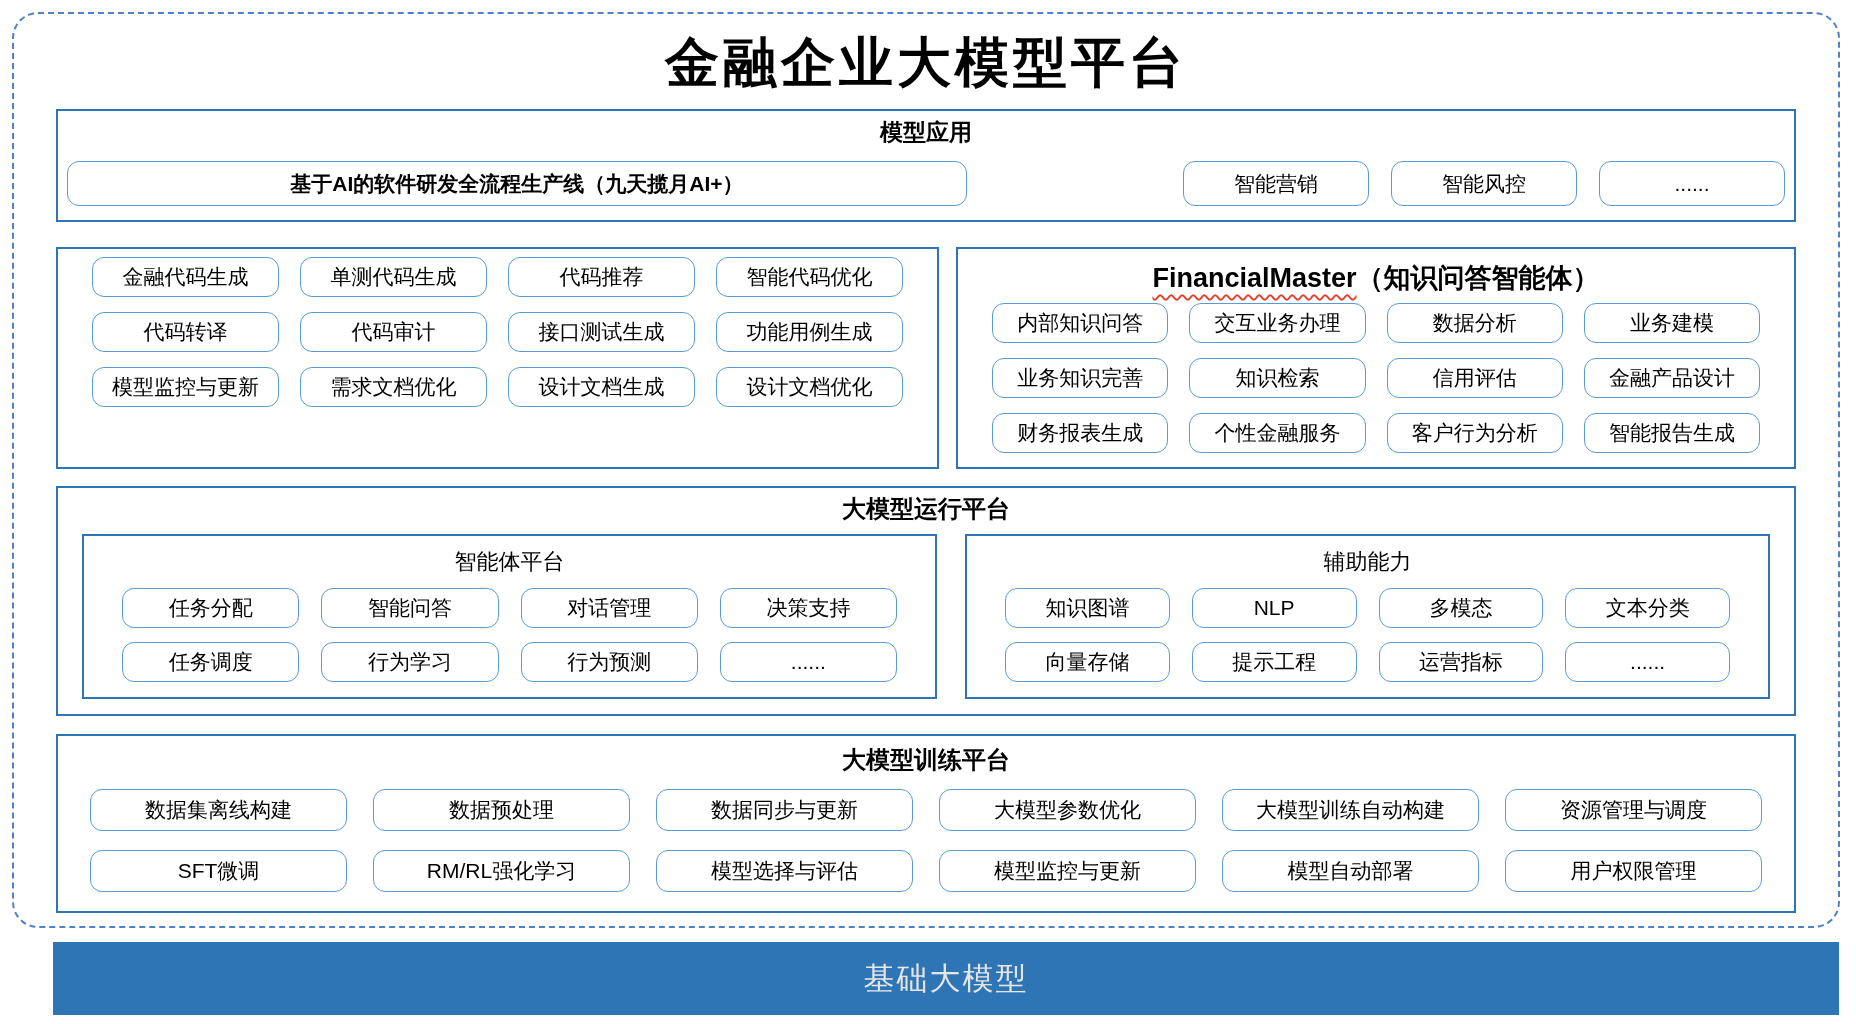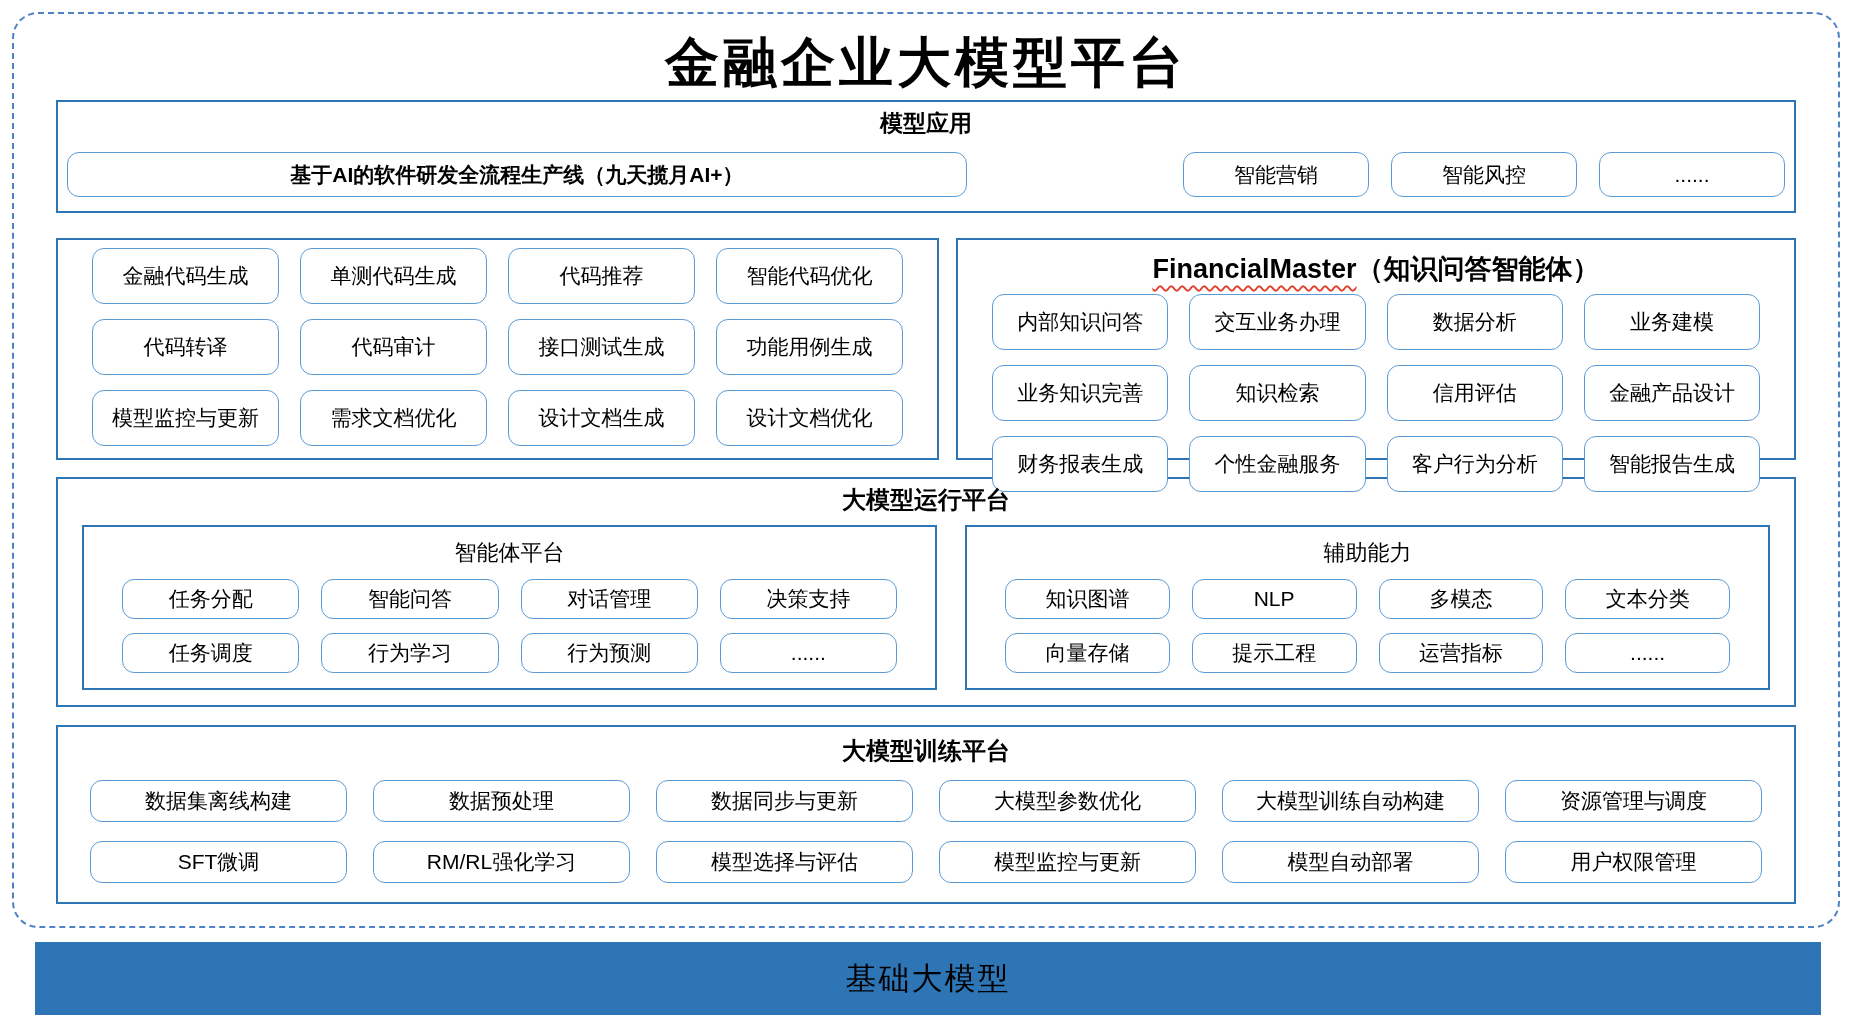--- a/index.html
+++ b/index.html
@@ -18,56 +18,56 @@
   .sec {
     margin:0 42px; border:2px solid #2e75b6; box-sizing:border-box; background:#ffffff;
   }
   .sec-title { text-align:center; font-weight:bold; font-size:23px; line-height:30px; padding-top:6px; }
   .cell {
     border:1.5px solid #5b9bd5; border-radius:12px; background:#ffffff; box-sizing:border-box;
     display:flex; align-items:center; justify-content:center;
     font-size:21px; white-space:nowrap; overflow:hidden;
   }
   
-  .sec1 { height:113px; margin-top:6px; }
+  .sec1 { height:113px; margin-top:15px; }
   .sec1-row { display:flex; align-items:center; padding:0 9px; margin-top:14px; gap:22px; }
   .cell-wide { width:900px; height:45px; font-weight:bold; flex:none; }
   .sec1-spacer { flex:1; }
   .cell-app { width:186px; height:45px; flex:none; }
   
   .agents-row { display:flex; gap:17px; margin:25px 42px 0; }
   .agent { border:2px solid #2e75b6; height:222px; box-sizing:border-box; background:#fff; }
   .agent-code { width:883px; flex:none; }
   .agent-fin { flex:1; }
   .agent-title { text-align:center; font-weight:bold; font-size:27px; line-height:34px; padding-top:12px; }
   .latin-squiggle {
     text-decoration-line:underline; text-decoration-style:wavy;
     text-decoration-color:#e03f2c; text-decoration-thickness:2px; text-underline-offset:7px;
   }
   .agent-grid { display:grid; grid-template-columns:repeat(4,1fr); gap:15px 21px; padding:8px 34px 0; }
-  .agent-grid .cell { height:56px; }
+  .agent-grid .cell { height:40px; }
   
   .sec3 { height:230px; margin-top:17px; }
   .sec3 > .sec-title { font-size:24px; }
   .sub-row { display:flex; gap:28px; padding:0 24px; margin-top:10px; }
   .sub { border:2px solid #2e75b6; height:165px; box-sizing:border-box; background:#fff; }
   .sub-agent { width:855px; flex:none; }
   .sub-aux { flex:1; }
   .sub-title { text-align:center; font-size:22px; line-height:28px; padding-top:12px; }
   .sub-grid { display:grid; grid-template-columns:repeat(4,1fr); gap:14px 22px; padding:12px 38px 0; }
   .sub-grid .cell { height:40px; }
   
   .sec4 { height:179px; margin-top:18px; }
   .sec4 > .sec-title { padding-top:9px; font-size:24px; }
   .train-grid { display:grid; grid-template-columns:repeat(6,1fr); gap:19px 26px; padding:14px 32px 0; }
   .train-grid .cell { height:42px; }
   
   .base-bar {
-    position:absolute; left:35px; top:942px; width:1786px; height:73px; background:#2e75b6;
-    color:#000000; display:flex; align-items:center; justify-content:center;
+    position:absolute; left:53px; top:942px; width:1786px; height:73px; background:#2e75b6;
+    color:#e5e5e5; display:flex; align-items:center; justify-content:center;
     font-size:31px; letter-spacing:2px;
   }
 </style>
 </head>
 <body>
 
 <div class="canvas">
   <div class="outer-dashed">
 
     <div class="main-title">金融企业大模型平台</div>

